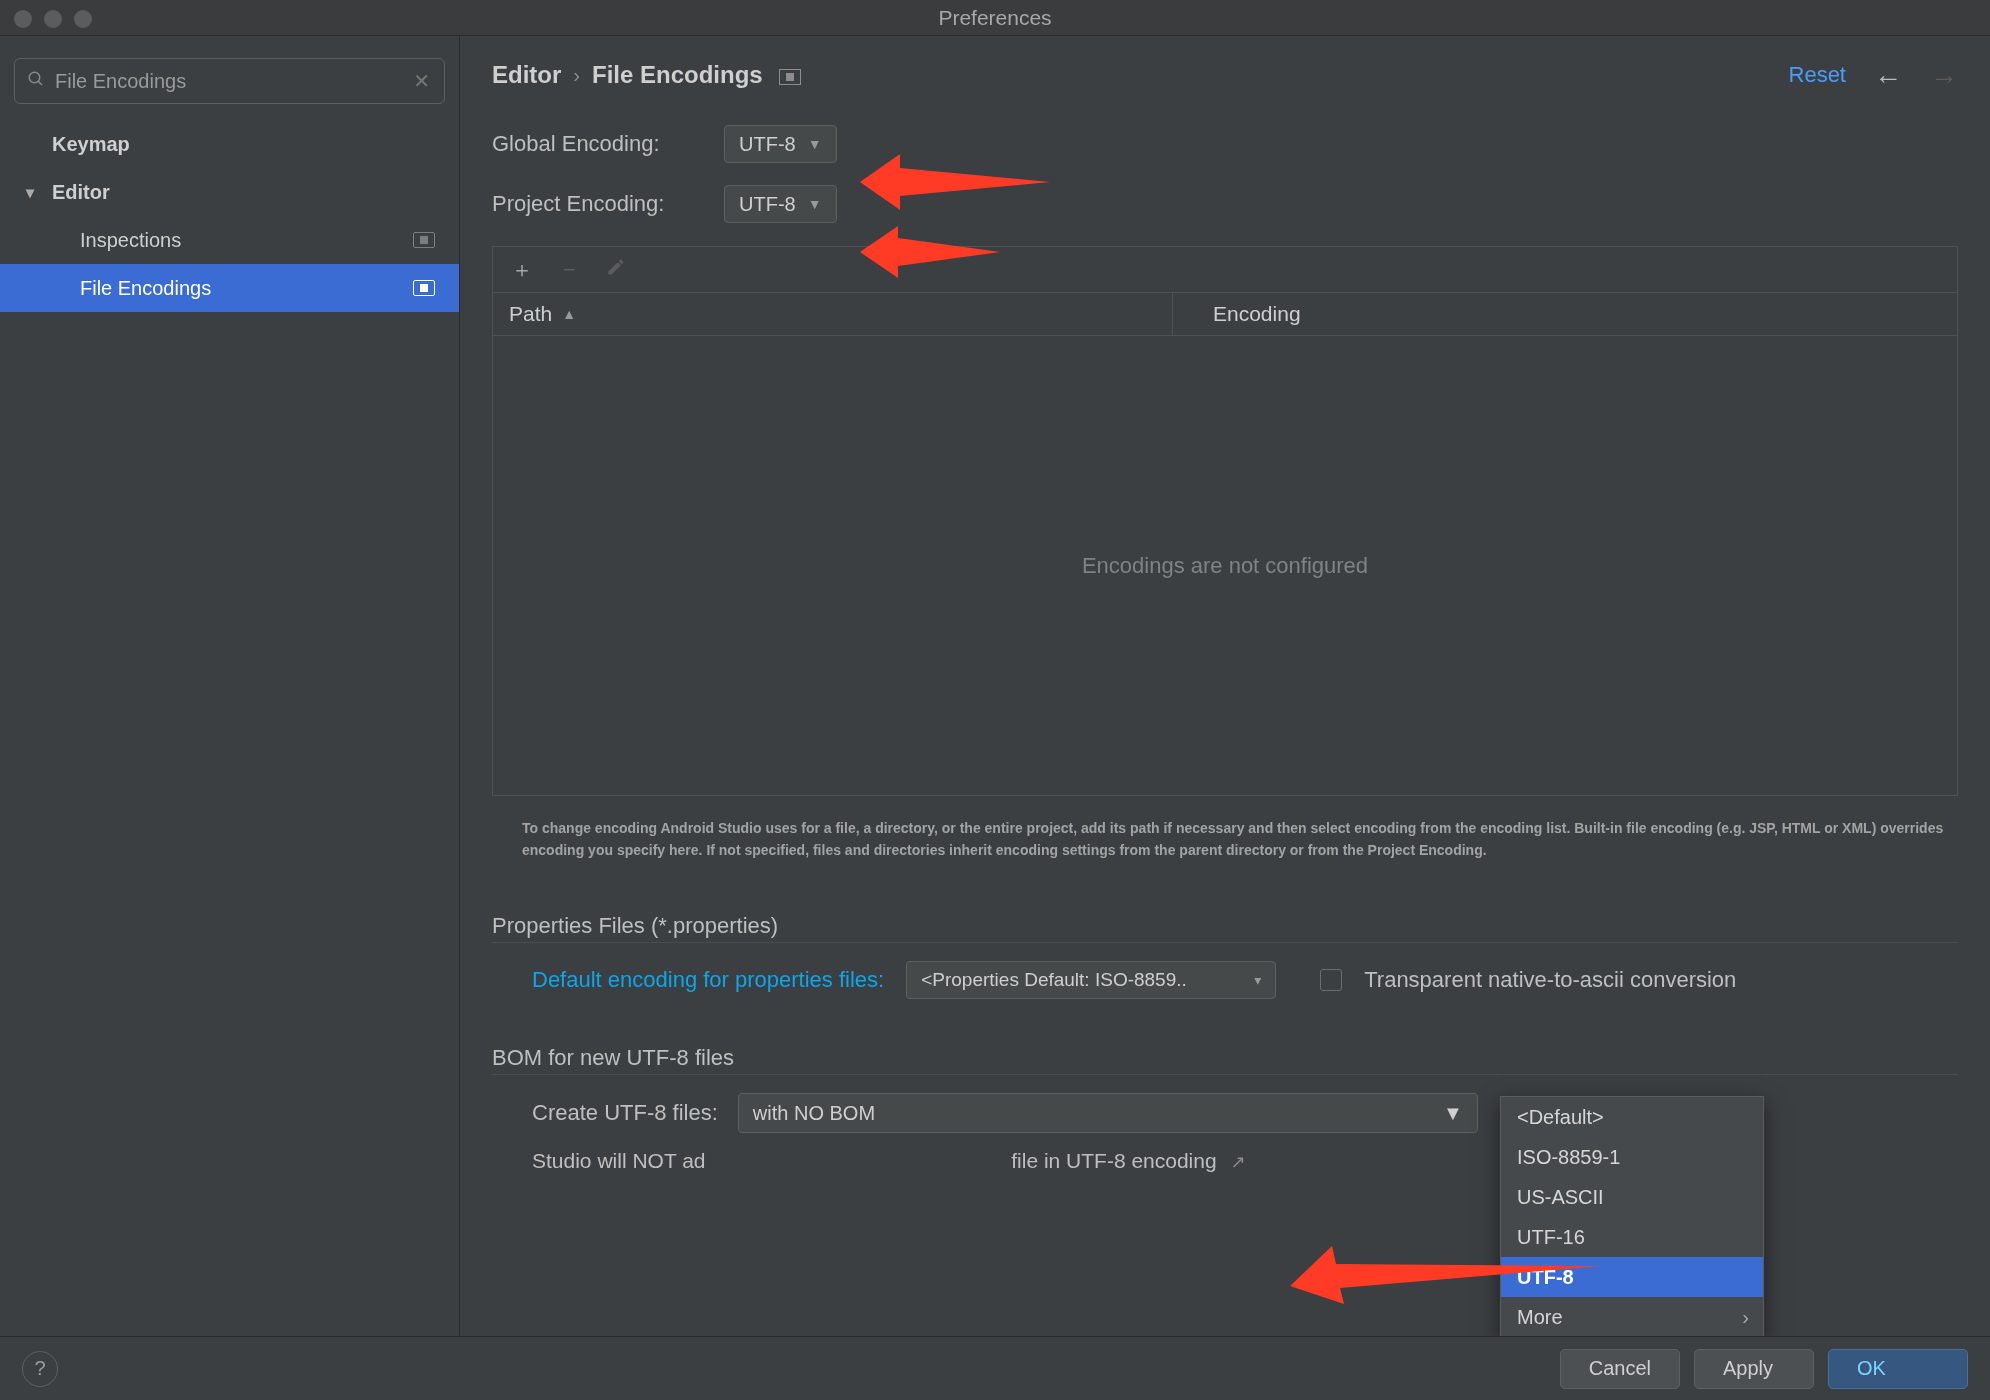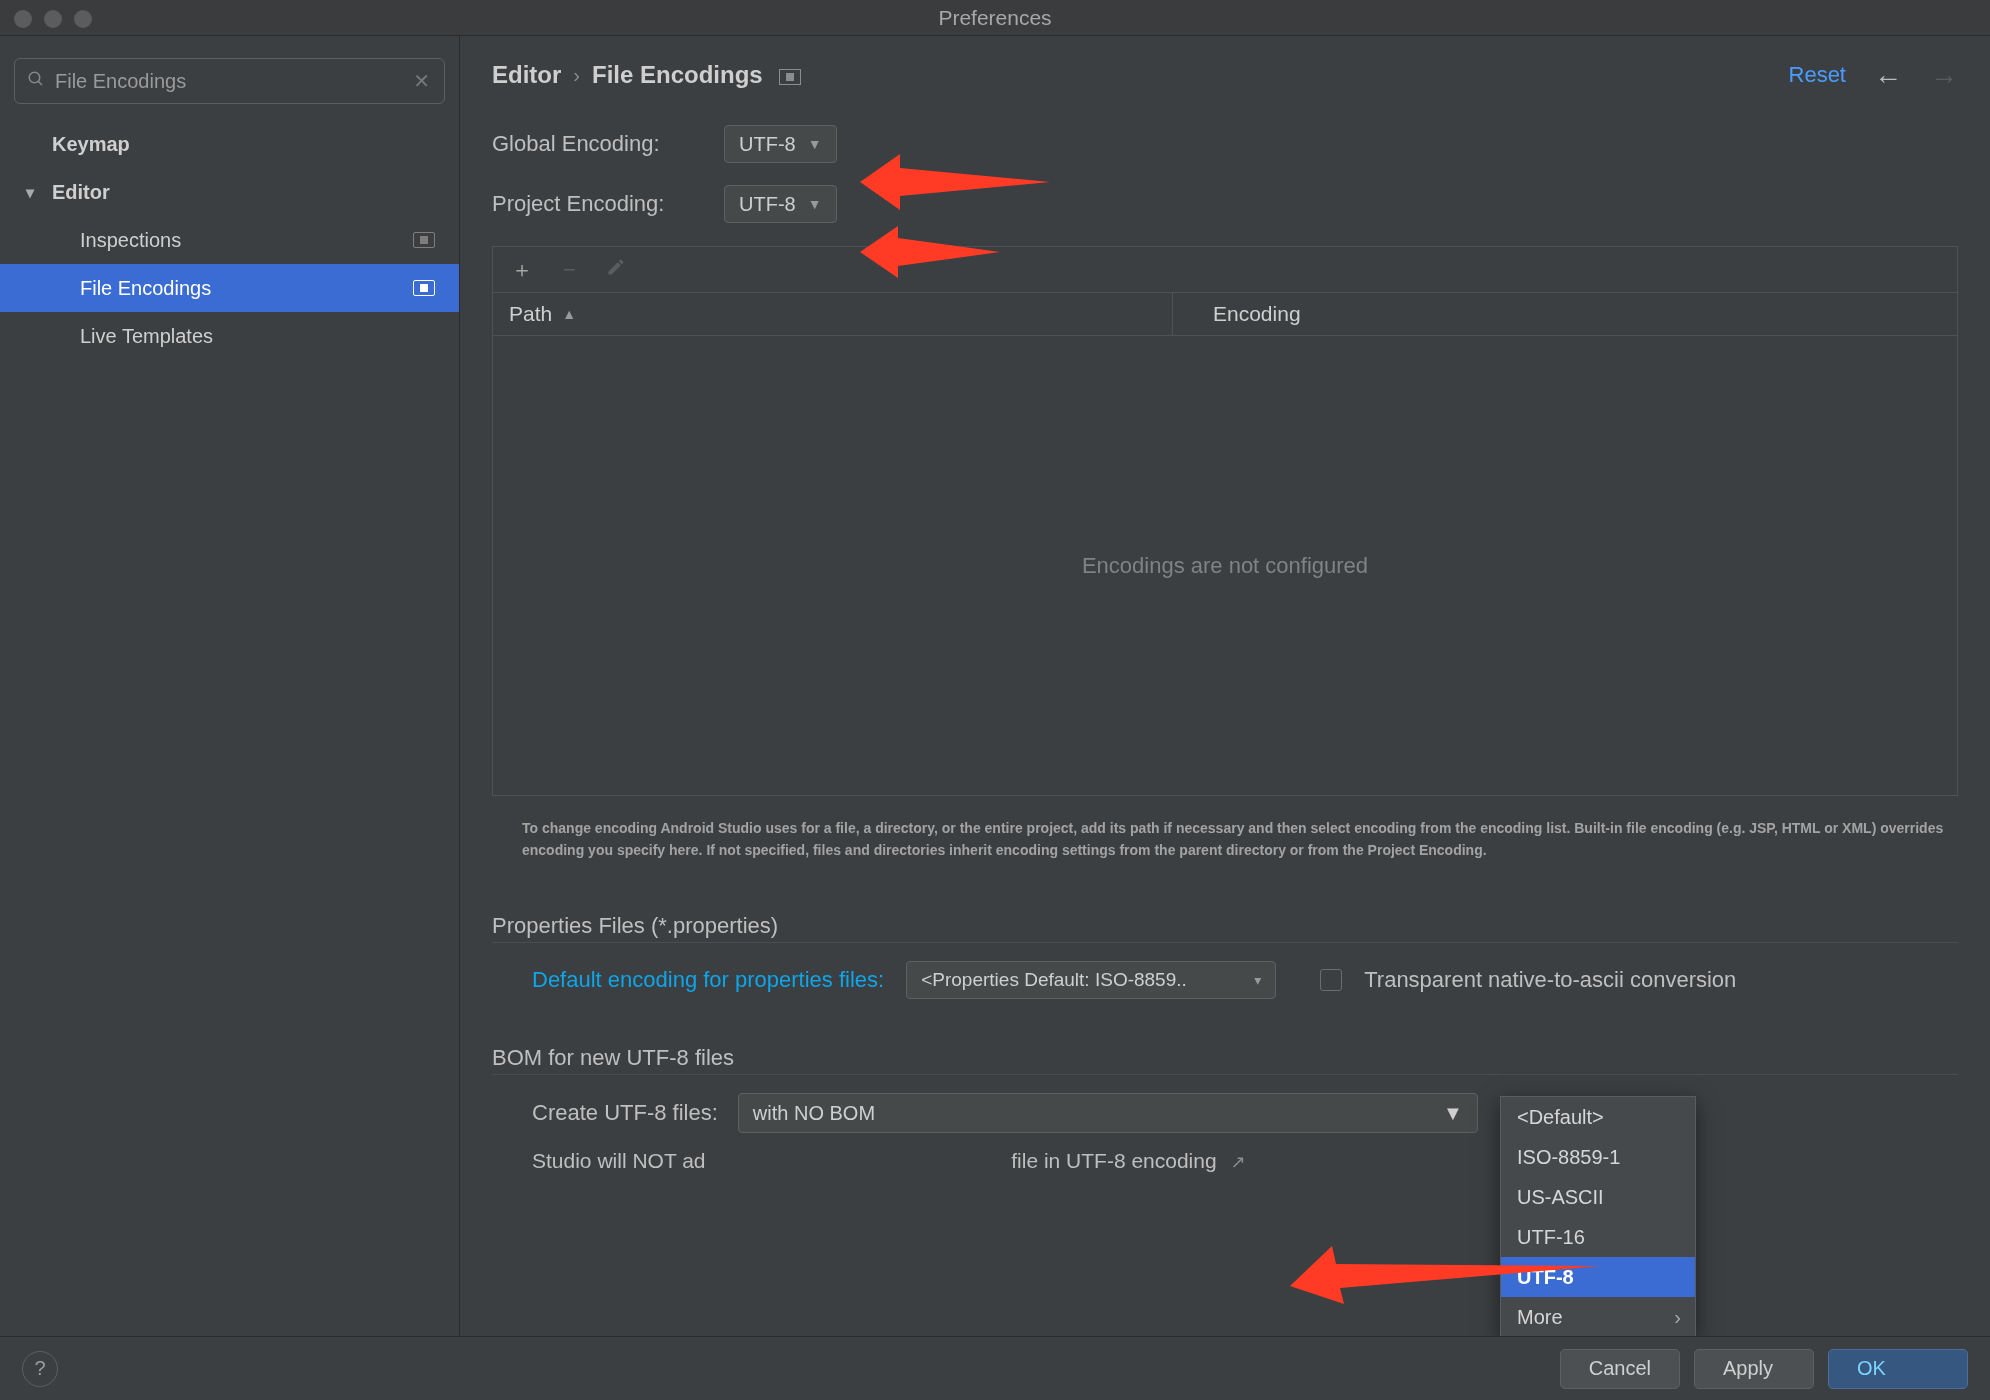--- a/index.html
+++ b/index.html
@@ -213,21 +213,21 @@
     }
     .ext-link{
       margin-left: 8px;
       color:#8c8c8c; font-size:18px;
     }
 
     
     .popup{
       position:absolute;
       left:1040px; top:1060px;
-      width: 196px;
+      width: 264px;
       background:#46494b;
       border:1px solid #5a5d5f;
       box-shadow: 0 6px 20px rgba(0,0,0,.5);
       z-index: 50;
     }
     .popup-item{
       height: 40px;
       display:flex;align-items:center;
       padding:0 16px;
       color:#d6d6d6; font-size:20px;
@@ -305,23 +305,20 @@
         <span>Editor</span>
       </div>
       <div class="tree-item level2">
         <span>Inspections</span>
         <span class="proj-badge"></span>
       </div>
       <div class="tree-item level2 selected">
         <span>File Encodings</span>
         <span class="proj-badge"></span>
       </div>
-      <div class="tree-item level2">
-        <span>Live Templates</span>
-      </div>
     </div>
   </div>
 
   <div class="content">
     <div class="content-header">
       <span class="crumb">Editor</span>
       <span class="crumb-sep">›</span>
       <span class="crumb-last">File Encodings</span>
       <span class="crumb-proj"></span>
       <div class="hdr-actions">

